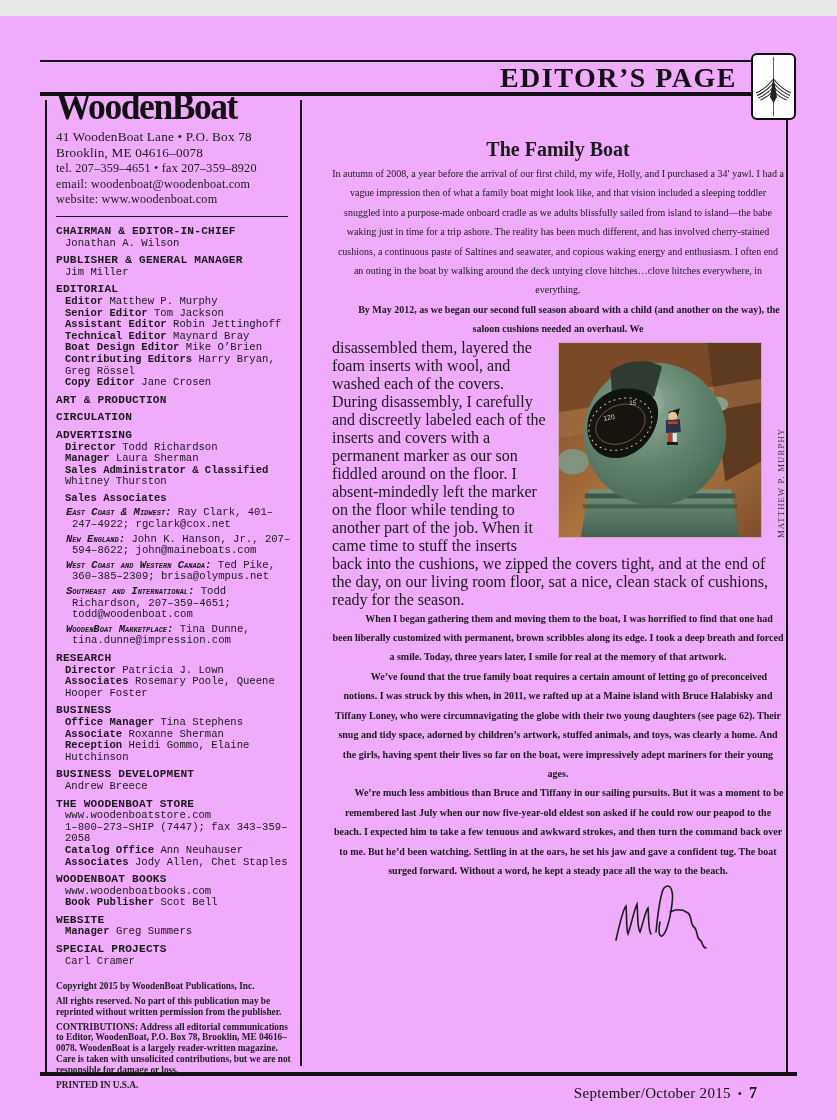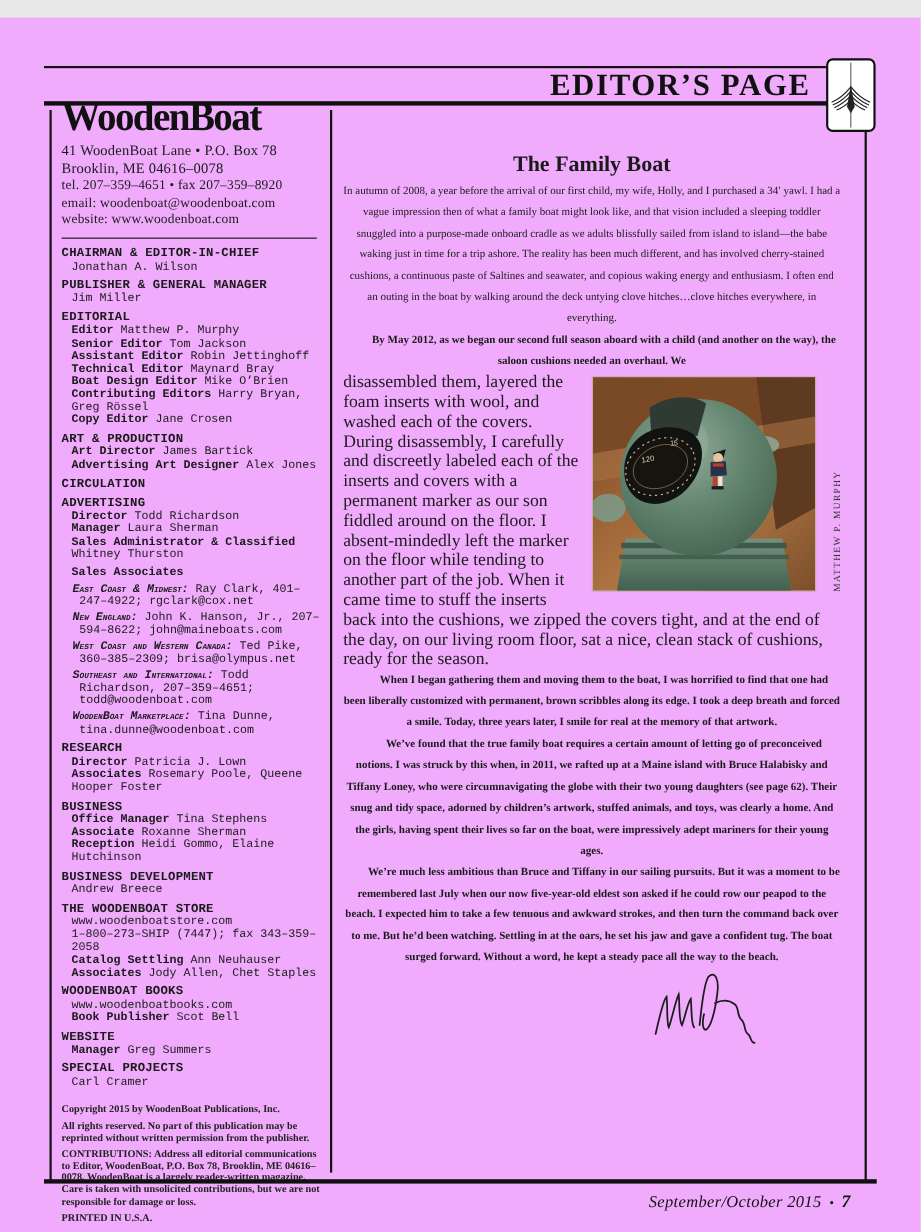--- a/index.html
+++ b/index.html
@@ -39,37 +39,37 @@
   .mh-heading { font-weight:bold; font-size:11.2px; letter-spacing:0.2px; }
   .mh-entry { padding-left:9px; }
   .mh-entry .lbl { font-weight:bold; }
   .mh-entry .lbl:empty { display:none; }
   .mh-entry.subhead { font-weight:bold; margin-top:5px; }
   .mh-entry.region { padding-left:16px; text-indent:-6px; margin-top:3px; }
   .mh-entry.region .lbl { font-style:italic; font-variant:small-caps; font-weight:bold; }
   .fineprint { margin-top:14px; font-size:9.3px; line-height:10.8px; color:#222; }
   .fp-line { margin-top:4px;font-weight:bold; }
   
-  .article { position:absolute; left:312px; top:122px; width:452px; }
+  .article { position:absolute; left:332px; top:122px; width:452px; }
   .article-title { text-align:center; font-size:20px; font-weight:bold; margin-bottom:3px; }
   .article p { font-size:10px; line-height:19.4px; text-align:center; }
   .article p.indent { text-indent:22px;font-weight:bold; }
   
   .photo-figure { float:right; width:226px; margin:3px 0 4px 10px; position:relative; }
   .photo-figure svg.photo { display:block; border:1px solid #caa; }
   .photo-credit {
     position:absolute; right:-2px; top:0; height:196px;
     writing-mode:vertical-rl; transform:rotate(180deg);
     font-size:8.6px; letter-spacing:1.2px; color:#333; text-align:left;
   }
   .signature-wrap { height:78px; position:relative; }
   .signature-wrap svg { position:absolute; right:72px; top:2px; }
   
   .footer {
-    position:absolute; right:64px; top:1068px; font-size:15px; color:#111;font-style:italic;
+    position:absolute; right:80px; top:1068px; font-size:15px; color:#111;
   }
   .footer .issue { letter-spacing:0.3px; }
   .footer .dot { margin:0 7px; font-size:12px; }
   .footer .pagenum { font-weight:bold; font-size:16px; }
 </style>
 </head>
 <body>
 
 <div class="page">
 
@@ -176,32 +176,20 @@
 
               <div class="mh-entry role">
                 <span class="lbl">Copy Editor</span>
                 <span class="txt">Jane Crosen</span>
               </div>
             </div>
         </div>
 
         <div class="mh-section">
           <div class="mh-heading">ART &amp; PRODUCTION</div>
-          <div>
-
-              <div class="mh-entry role">
-                <span class="lbl">Art Director</span>
-                <span class="txt">James Bartick</span>
-              </div>
-
-              <div class="mh-entry role">
-                <span class="lbl">Advertising Art Designer</span>
-                <span class="txt">Alex Jones</span>
-              </div>
-            </div>
         </div>
 
         <div class="mh-section">
           <div class="mh-heading">CIRCULATION</div>
         </div>
 
         <div class="mh-section">
           <div class="mh-heading">ADVERTISING</div>
           <div>
 
@@ -245,21 +233,21 @@
                 <span class="txt">Ted Pike, 360–385–2309; brisa@olympus.net</span>
               </div>
 
               <div class="mh-entry region">
                 <span class="lbl">Southeast and International:</span>
                 <span class="txt">Todd Richardson, 207–359–4651; todd@woodenboat.com</span>
               </div>
 
               <div class="mh-entry region">
                 <span class="lbl">WoodenBoat Marketplace:</span>
-                <span class="txt">Tina Dunne, tina.dunne@woodenboat.com</span>
+                <span class="txt">Tina Dunne, tina.dunne@impression.com</span>
               </div>
             </div>
         </div>
 
         <div class="mh-section">
           <div class="mh-heading">RESEARCH</div>
           <div>
 
               <div class="mh-entry role">
                 <span class="lbl">Director</span>
@@ -313,21 +301,21 @@
                 
                 <span class="txt">www.woodenboatstore.com</span>
               </div>
 
               <div class="mh-entry plain">
                 
                 <span class="txt">1–800–273–SHIP (7447); fax 343–359–2058</span>
               </div>
 
               <div class="mh-entry role">
-                <span class="lbl">Catalog Settling</span>
+                <span class="lbl">Catalog Office</span>
                 <span class="txt">Ann Neuhauser</span>
               </div>
 
               <div class="mh-entry role">
                 <span class="lbl">Associates</span>
                 <span class="txt">Jody Allen, Chet Staples</span>
               </div>
             </div>
         </div>
 

